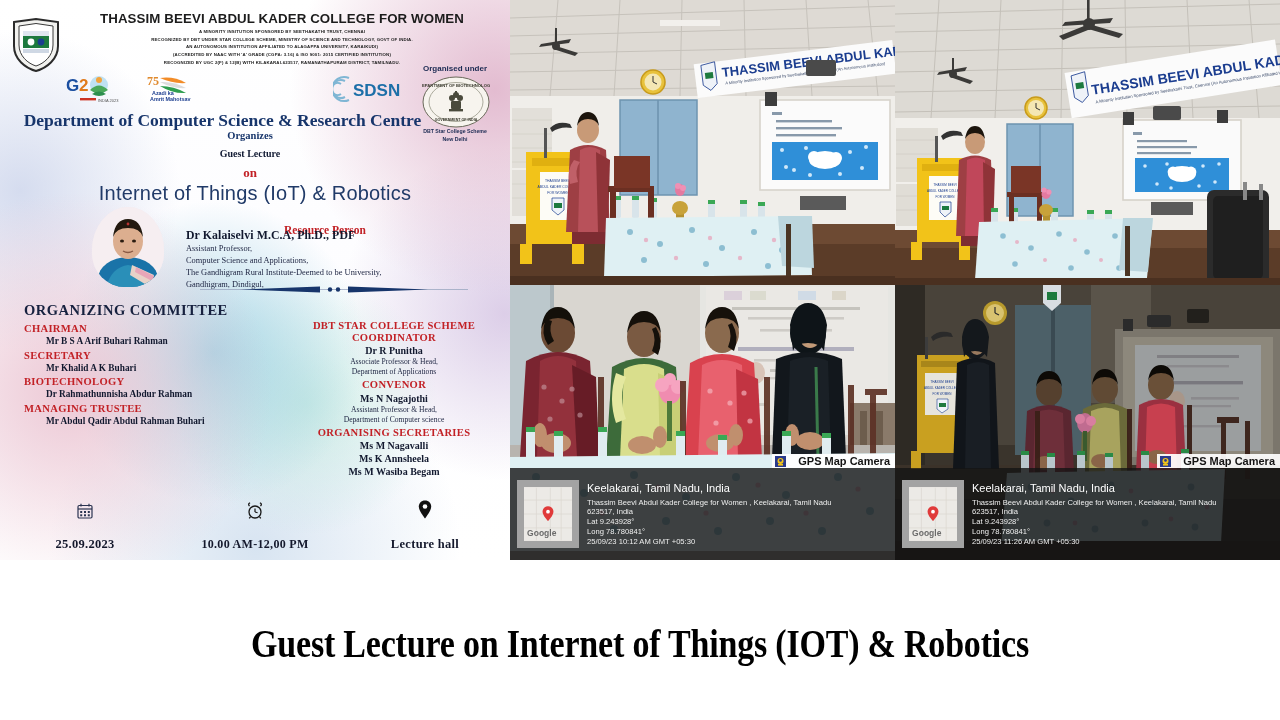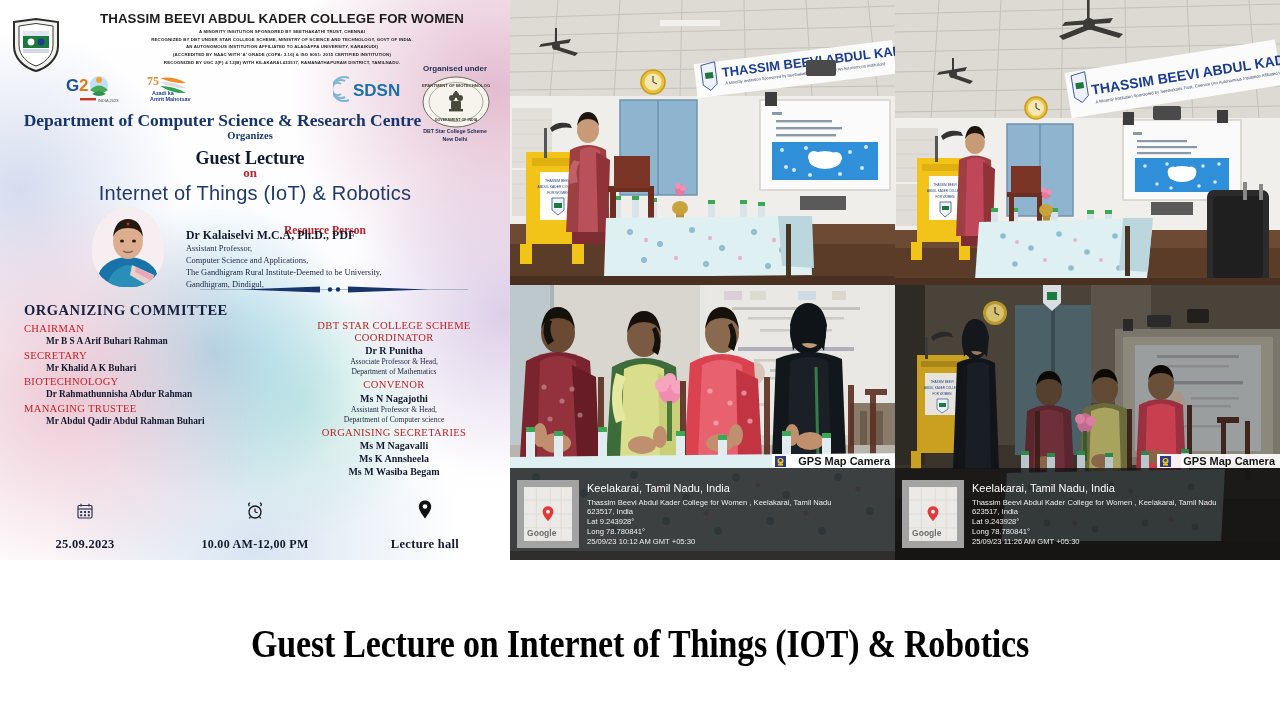--- a/index.html
+++ b/index.html
@@ -96,21 +96,21 @@
     font-weight: bold; font-size: 17.5px; color: #17356b;
   }
   .organizes {
     position: absolute; left: 0; top: 130px; width: 500px;
     text-align: center;
     font-weight: bold; font-size: 10.5px; color: #17356b;
   }
   .guest-lecture {
     position: absolute; left: 0; top: 148px; width: 500px;
     text-align: center;
-    font-weight: bold; font-size: 18px; color: #111a33;
+    font-weight: bold; font-size: 10px; color: #111a33;
   }
   .on-word {
     position: absolute; left: 0; top: 165px; width: 500px;
     text-align: center;
     font-weight: bold; font-size: 13px; color: #c22126;
   }
   .topic {
     position: absolute; left: 0; top: 182px; width: 510px;
     text-align: center;
     font-family: "Liberation Sans", sans-serif;
@@ -150,21 +150,21 @@
   
   .oc-title {
     position: absolute; left: 24px; top: 302px;
     font-weight: bold; font-size: 14.5px; color: #17213f;
     letter-spacing: 0.5px;
   }
   .oc-left { position: absolute; left: 24px; top: 322px; width: 250px; }
   .oc-right { position: absolute; left: 280px; top: 320px; width: 228px; text-align: center; }
 
   .oc-role {
-    font-weight: normal; font-size: 10.6px; color: #c22126;
+    font-weight: bold; font-size: 10.6px; color: #c22126;
     letter-spacing: 0.3px; line-height: 1.25;
   }
   .oc-person {
     font-weight: bold; font-size: 9.3px; color: #12192f;
     line-height: 1.32; padding-left: 22px;
   }
   .oc-right .oc-role { line-height: 1.15; }
   .oc-right .oc-person { padding-left: 0; font-size: 10px; line-height: 1.3; }
   .oc-sub {
     font-size: 7.6px; color: #1c2340; line-height: 1.32; font-style: normal;
@@ -388,21 +388,21 @@
           <div class="oc-role">MANAGING TRUSTEE</div>
           <div class="oc-person">Mr Abdul Qadir Abdul Rahman Buhari</div>
         </div>
       </div>
 
       <div class="oc-right">
         <div class="blk">
           <div class="oc-role">DBT STAR COLLEGE SCHEME COORDINATOR</div>
           <div class="oc-person">Dr R Punitha</div>
           <div class="oc-sub">Associate Professor &amp; Head,</div>
-          <div class="oc-sub">Department of Mathematics</div>
+          <div class="oc-sub">Department of Applications</div>
         </div>
         <div class="blk">
           <div class="oc-role">CONVENOR</div>
           <div class="oc-person">Ms N Nagajothi</div>
           <div class="oc-sub">Assistant Professor &amp; Head,</div>
           <div class="oc-sub">Department of Computer science</div>
         </div>
         <div class="blk">
           <div class="oc-role">ORGANISING SECRETARIES</div>
           <div class="oc-person">Ms M Nagavalli</div>

